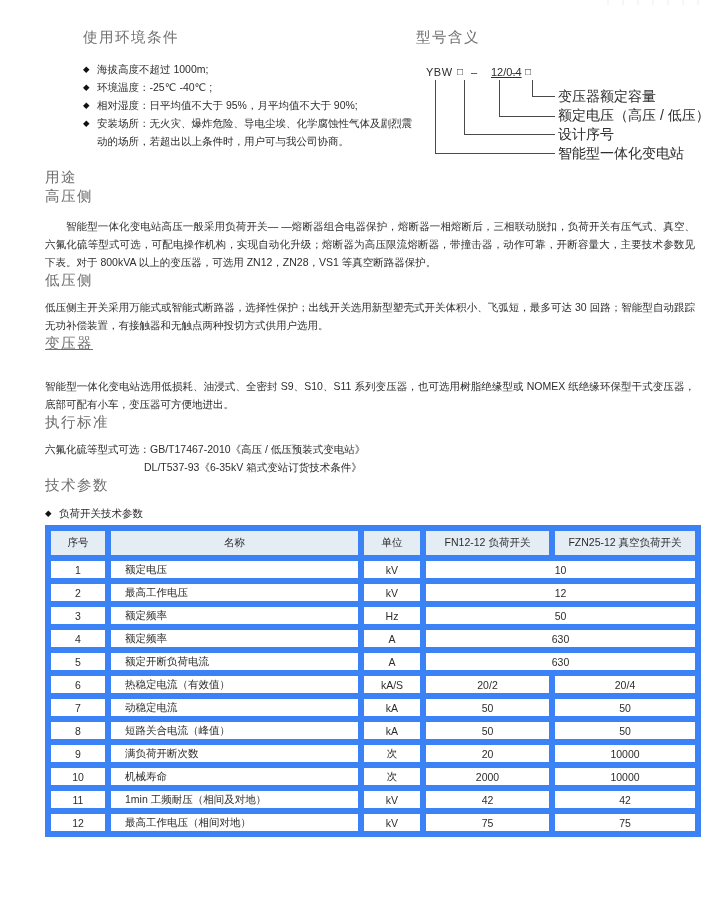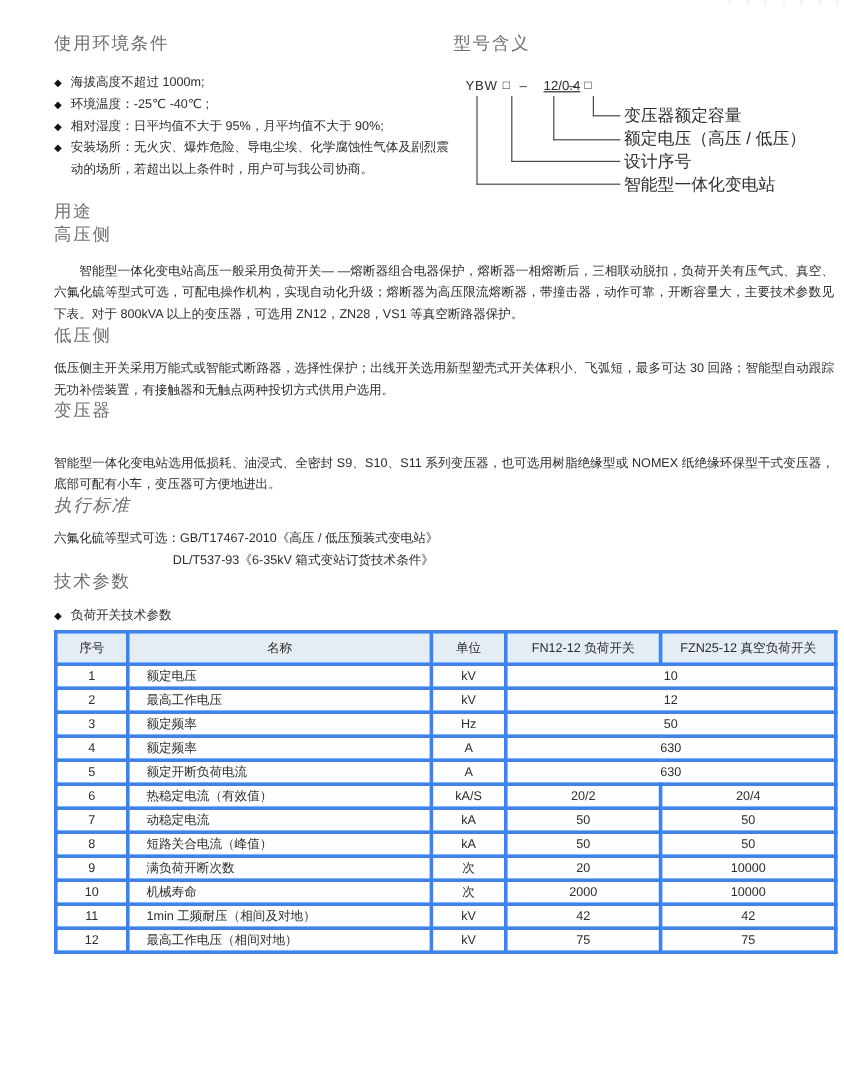--- a/index.html
+++ b/index.html
@@ -14,21 +14,21 @@
     position:absolute; top:0; right:4px; width:92px; height:5px;
     background:repeating-linear-gradient(90deg,#f6f6f6 0 2px,#ffffff 2px 15px);
   }
 
   h2.sec {
     font-size:14.5px; font-weight:400; color:#6f6f6f;
     margin:0; line-height:19px; letter-spacing:1.5px;
   }
 
   
-  .top-row { position:relative; height:140px; }
+  .top-row { position:relative; height:140px;margin-left:38px; }
   .env-col { width:332px; }
   .env-list { margin-top:13px; }
   .bullet-row { display:flex; align-items:flex-start; font-size:10.5px; line-height:18px; color:#2e2d2c; }
   .diamond { flex:none; width:14px; font-size:8.5px; line-height:18px; color:#111; }
 
   
   .model-sec { position:absolute; left:333px; top:0; width:322px; height:140px; }
   .code-seg { position:absolute; top:38px; font-size:11px; color:#2e2d2c; line-height:12px; white-space:nowrap; }
   .seg-prefix { left:10px; letter-spacing:0.5px; }
   .seg-box1 { left:41px; font-size:10px; }
@@ -46,35 +46,35 @@
 
   
   .body-text { font-size:10.5px; line-height:18px; text-align:justify; margin:0; color:#2e2d2c; }
   .indent { text-indent:2em; }
   .mt-usage { margin-top:28px; }
   .p-usage  { margin-top:5px; }
   .mt-hv { margin-top:21px; }
   .p-hv  { margin-top:11px; }
   .mt-lv { margin-top:19px; }
   .p-lv  { margin-top:8px; }
-  .mt-tr { margin-top:18px; }
+  .mt-tr { margin-top:18px;text-decoration:underline; }
   .p-tr  { margin-top:24px; }
-  .mt-std { margin-top:22px;font-style:italic; }
+  .mt-std { margin-top:22px; }
   .std-block { margin-top:8px; }
   .std-line { font-size:10.5px; line-height:18px; color:#2e2d2c; }
   .std-line.second { padding-left:99px; }
   .mt-params { margin-top:20px; }
   .params-bullet { margin-top:9px; }
 
   
   table.params {
     border-collapse:collapse; width:650px; margin-top:3px; table-layout:fixed;
   }
   table.params th, table.params td {
-    border:3px solid #3b82f6; font-weight:400; font-size:10.5px; color:#2e2d2c;
+    border:6px solid #3b82f6; font-weight:400; font-size:10.5px; color:#2e2d2c;
     padding:0; text-align:center; overflow:hidden; white-space:nowrap;
   }
   table.params thead th { background:#e4ecf4; height:24px; }
   table.params td { height:17px; }
   table.params td.c-name { text-align:left; padding-left:14px;margin-top:44px; }
 </style>
 </head>
 <body>
 
 <div class="page">

